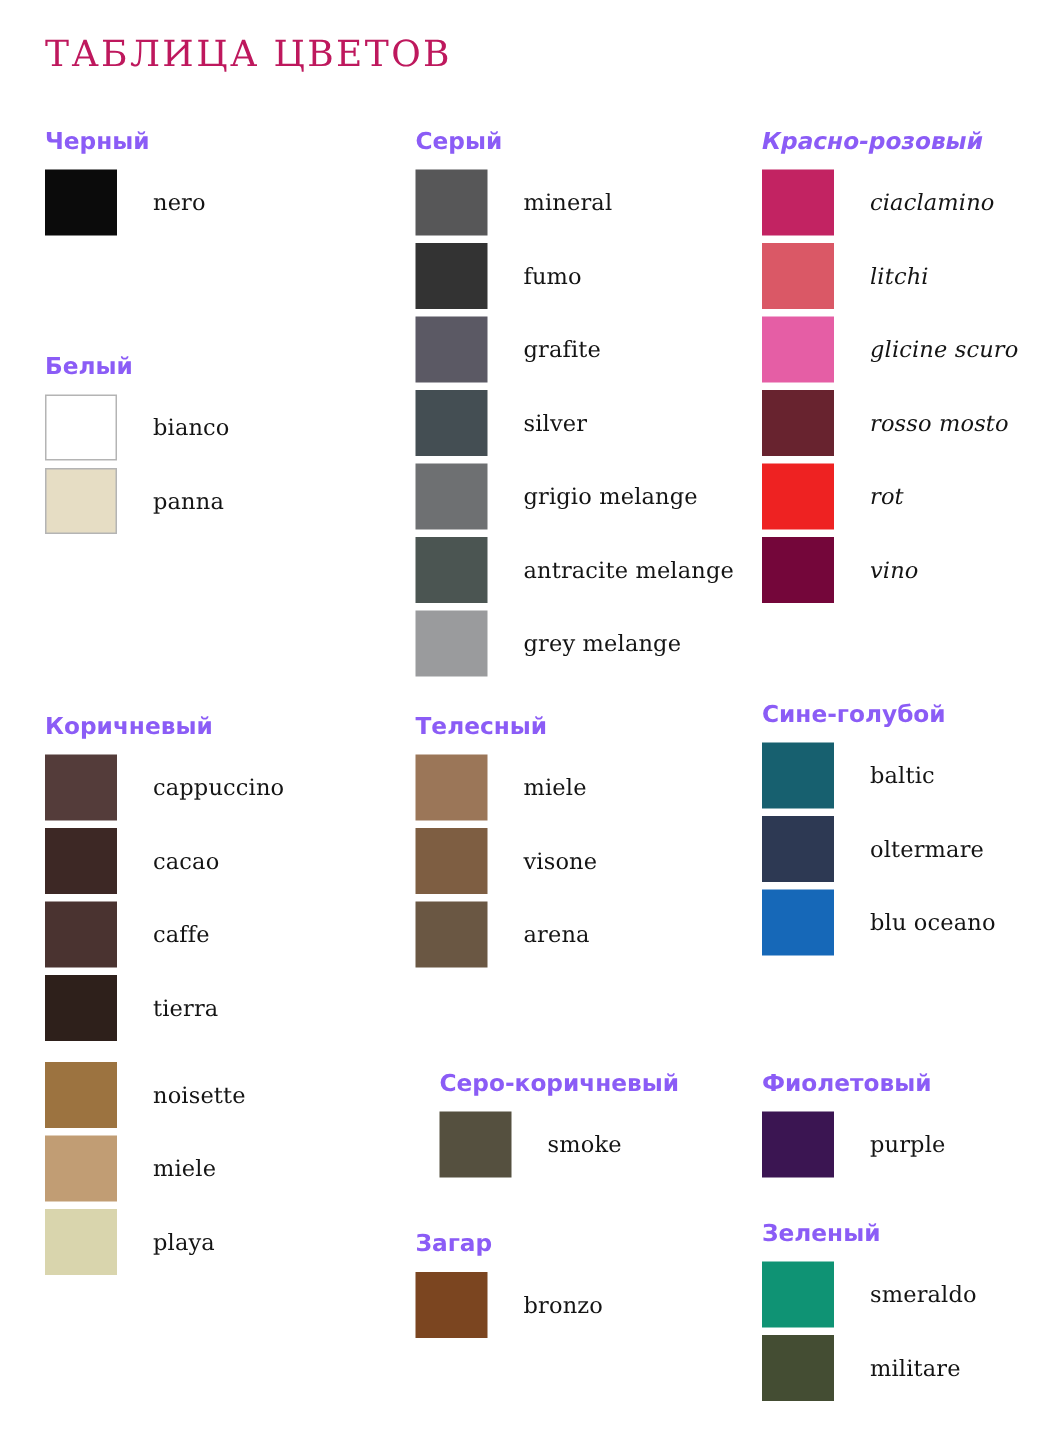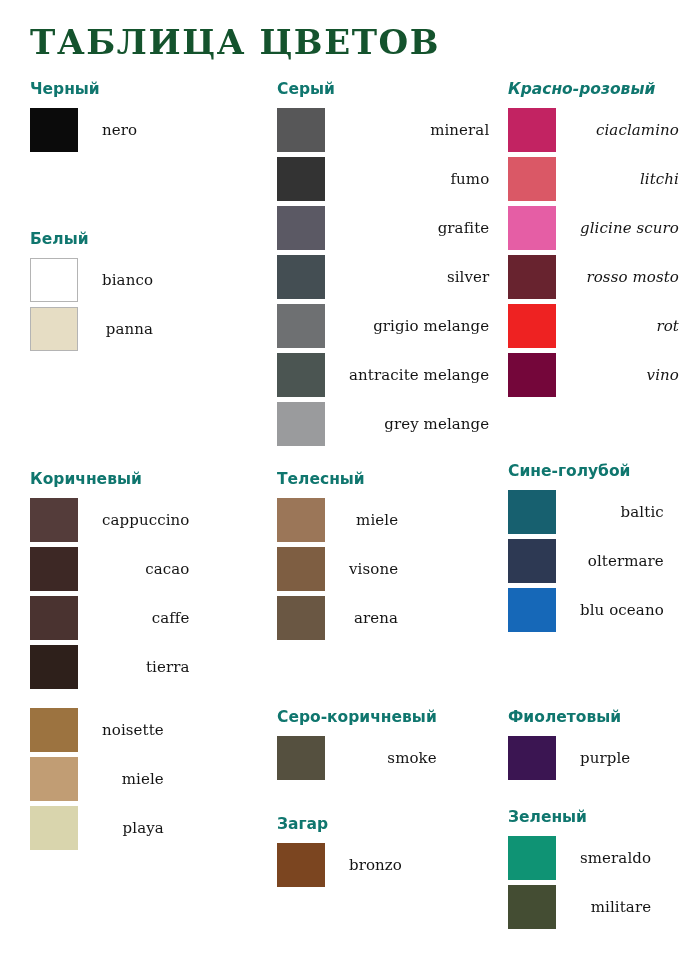--- a/index.html
+++ b/index.html
@@ -20,24 +20,24 @@
     position: relative;
     width: 695px;
     height: 962px;
     background: #ffffff;
   }
   .page-title {
     position: absolute;
     left: 30px;
     top: 22px;
     font-family: "DejaVu Serif", serif;
-    font-weight: 700;
-    font-size: 34px;
+    font-weight: 400;
+    font-size: 24px;
     letter-spacing: 1.6px;
-    color: #14532d;
+    color: #be185d;
     white-space: nowrap;
   }
   .columns {
     position: absolute;
     left: 0;
     top: 80px;
     width: 695px;
   }
   .column {
     position: absolute;
@@ -46,31 +46,30 @@
   }
   .col-0 { left: 30px; }
   .col-1 { left: 277px; }
   .col-2 { left: 508px; }
 
   .group { position: relative; }
   .group-title {
     font-family: "DejaVu Sans", sans-serif;
     font-weight: 700;
     font-size: 15.5px;
-    color: #0f766e;
+    color: #8b5cf6;
     line-height: 18px;
     white-space: nowrap;
-    margin: 0 0 10px 0;
+    margin: 5px 0 10px 0;
   }
   .swatch-row {
     display: flex;
     align-items: center;
     height: 44px;
     margin-bottom: 5px;
-    justify-content: space-between;
   }
   .swatch {
     width: 48px;
     height: 44px;
     flex: 0 0 48px;
     box-sizing: border-box;
   }
   .swatch.bordered {
     border: 1px solid #b4b4b4;
   }
@@ -184,21 +183,21 @@
           </div>
           <div class="swatch-row">
             <div class="swatch" style="background-color: rgb(126, 94, 66);"></div>
             <div class="swatch-label">visone</div>
           </div>
           <div class="swatch-row">
             <div class="swatch" style="background-color: rgb(106, 87, 67);"></div>
             <div class="swatch-label">arena</div>
           </div>
         </div>
-        <div class="group" style="position: absolute; top: 628px; left: 0px;">
+        <div class="group" style="position: absolute; top: 628px; left: 16px;">
           <div class="group-title">Серо-коричневый</div>
           <div class="swatch-row">
             <div class="swatch" style="background-color: rgb(85, 80, 63);"></div>
             <div class="swatch-label">smoke</div>
           </div>
         </div>
         <div class="group" style="position: absolute; top: 735px; left: 0px;">
           <div class="group-title">Загар</div>
           <div class="swatch-row">
             <div class="swatch" style="background-color: rgb(123, 69, 32);"></div>

